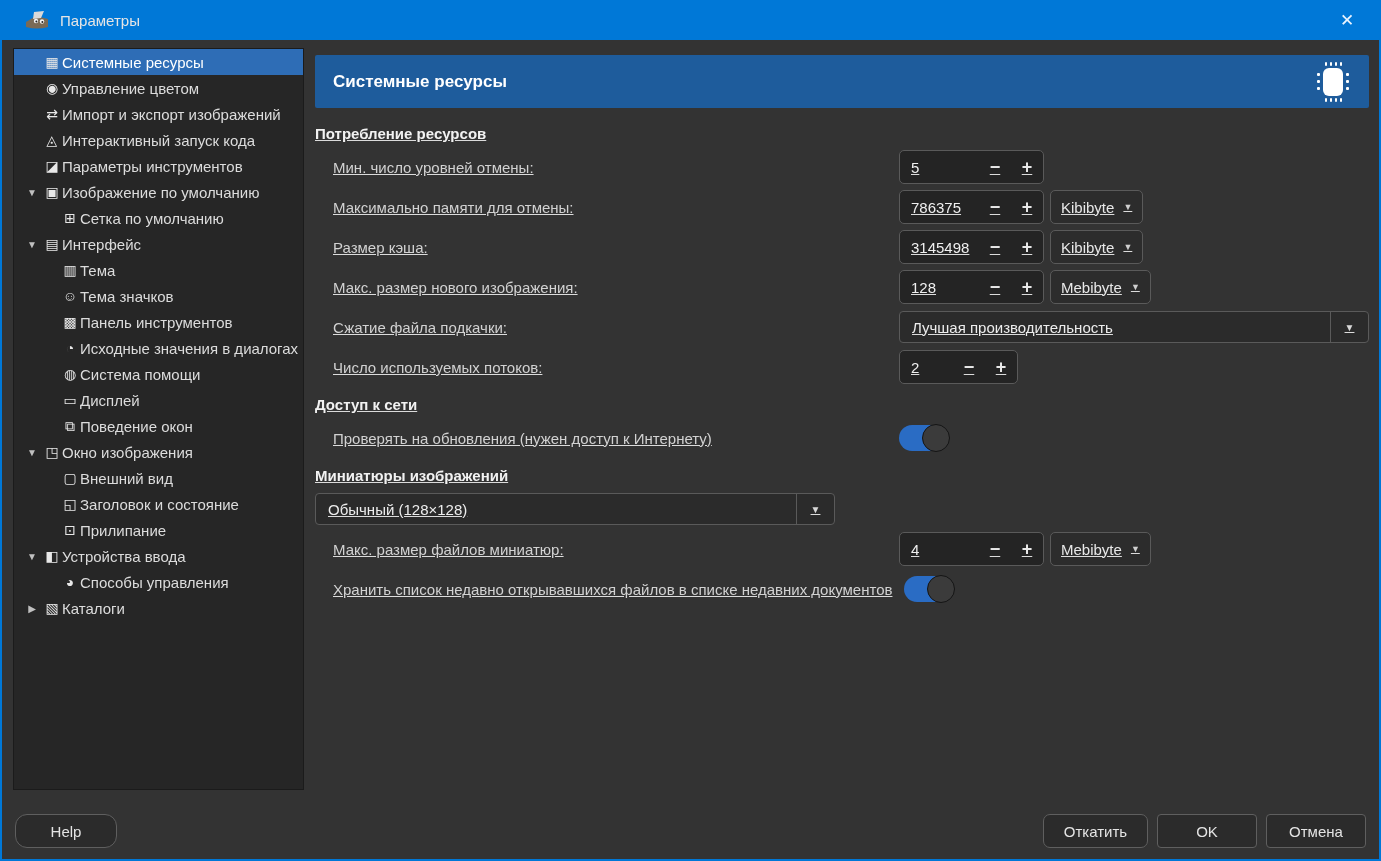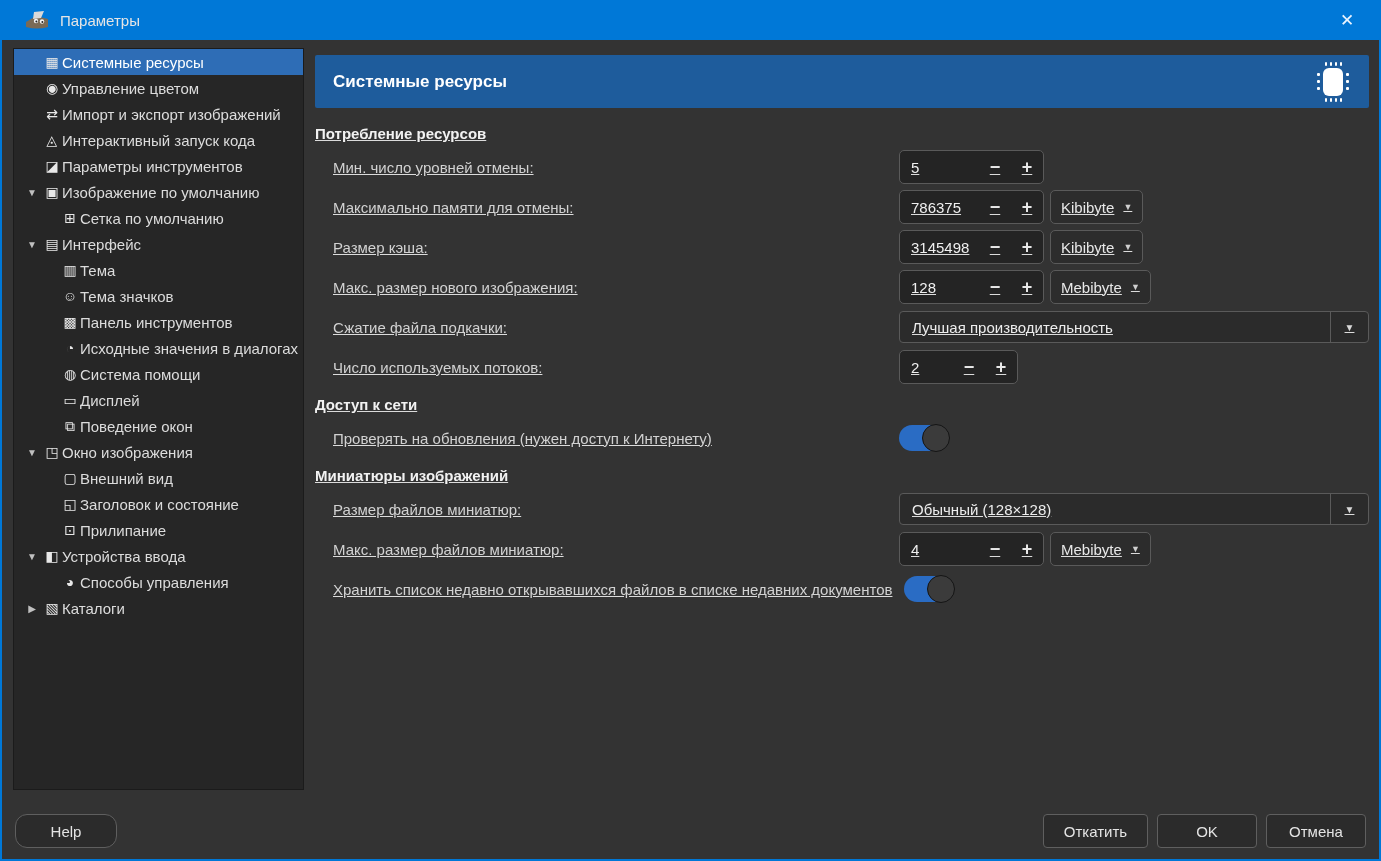--- a/index.html
+++ b/index.html
@@ -85,21 +85,21 @@
   .footer-btn {
     position:absolute; height:34px; background:#2b2b2b; border:1px solid #5f5f5f;
     border-radius:12px; color:#e4e4e4; font-size:15px; font-family:inherit; cursor:default;
   }
   #btn-help   { left:13px;  top:814px; width:102px; }
   .btn-right-group { position:absolute; top:814px; right:13px; display:flex; gap:9px; }
   .btn-right-group button {
     height:34px; background:#2b2b2b; border:1px solid #5f5f5f; border-radius:4px;
     color:#e4e4e4; font-size:15px; font-family:inherit; cursor:default;
   }
-  #btn-revert { width:105px; } #btn-ok { width:100px; } #btn-cancel { width:100px; }
+  #btn-revert { width:105px;border-radius:7px; } #btn-ok { width:100px; } #btn-cancel { width:100px; }
 </style>
 </head>
 <body>
 
 <div class="titlebar">
   <svg class="app-icon" viewBox="0 0 26 20">
     <path d="M2 12 L12 6 L24 9 L24 17 Q13 20 2 17 Z" fill="#7a6a55"></path>
     <path d="M10 2 L20 1 L17 8 L9 9 Z" fill="#d9d9d9"></path>
     <circle cx="12" cy="11" r="2.2" fill="#f5f5f5"></circle>
     <circle cx="18" cy="11.5" r="2.2" fill="#f5f5f5"></circle>
@@ -321,21 +321,20 @@
     </div>
     <div class="section-title">Доступ к сети</div>
     <div class="row">
       <span class="row-label">Проверять на обновления (нужен доступ к Интернету)</span>
       <div class="toggle">
         <span class="knob"></span>
       </div>
     </div>
     <div class="section-title">Миниатюры изображений</div>
     <div class="row">
-      <span class="row-label">Размер файлов миниатюр:</span>
       <div class="combo">
         <span class="combo-text">Обычный (128×128)</span>
         <span class="combo-arrow">▼</span>
       </div>
     </div>
     <div class="row">
       <span class="row-label">Макс. размер файлов миниатюр:</span>
       <div class="spin wide">
         <input class="val" type="text" value="4" style="">
         <span class="btn">−</span>

